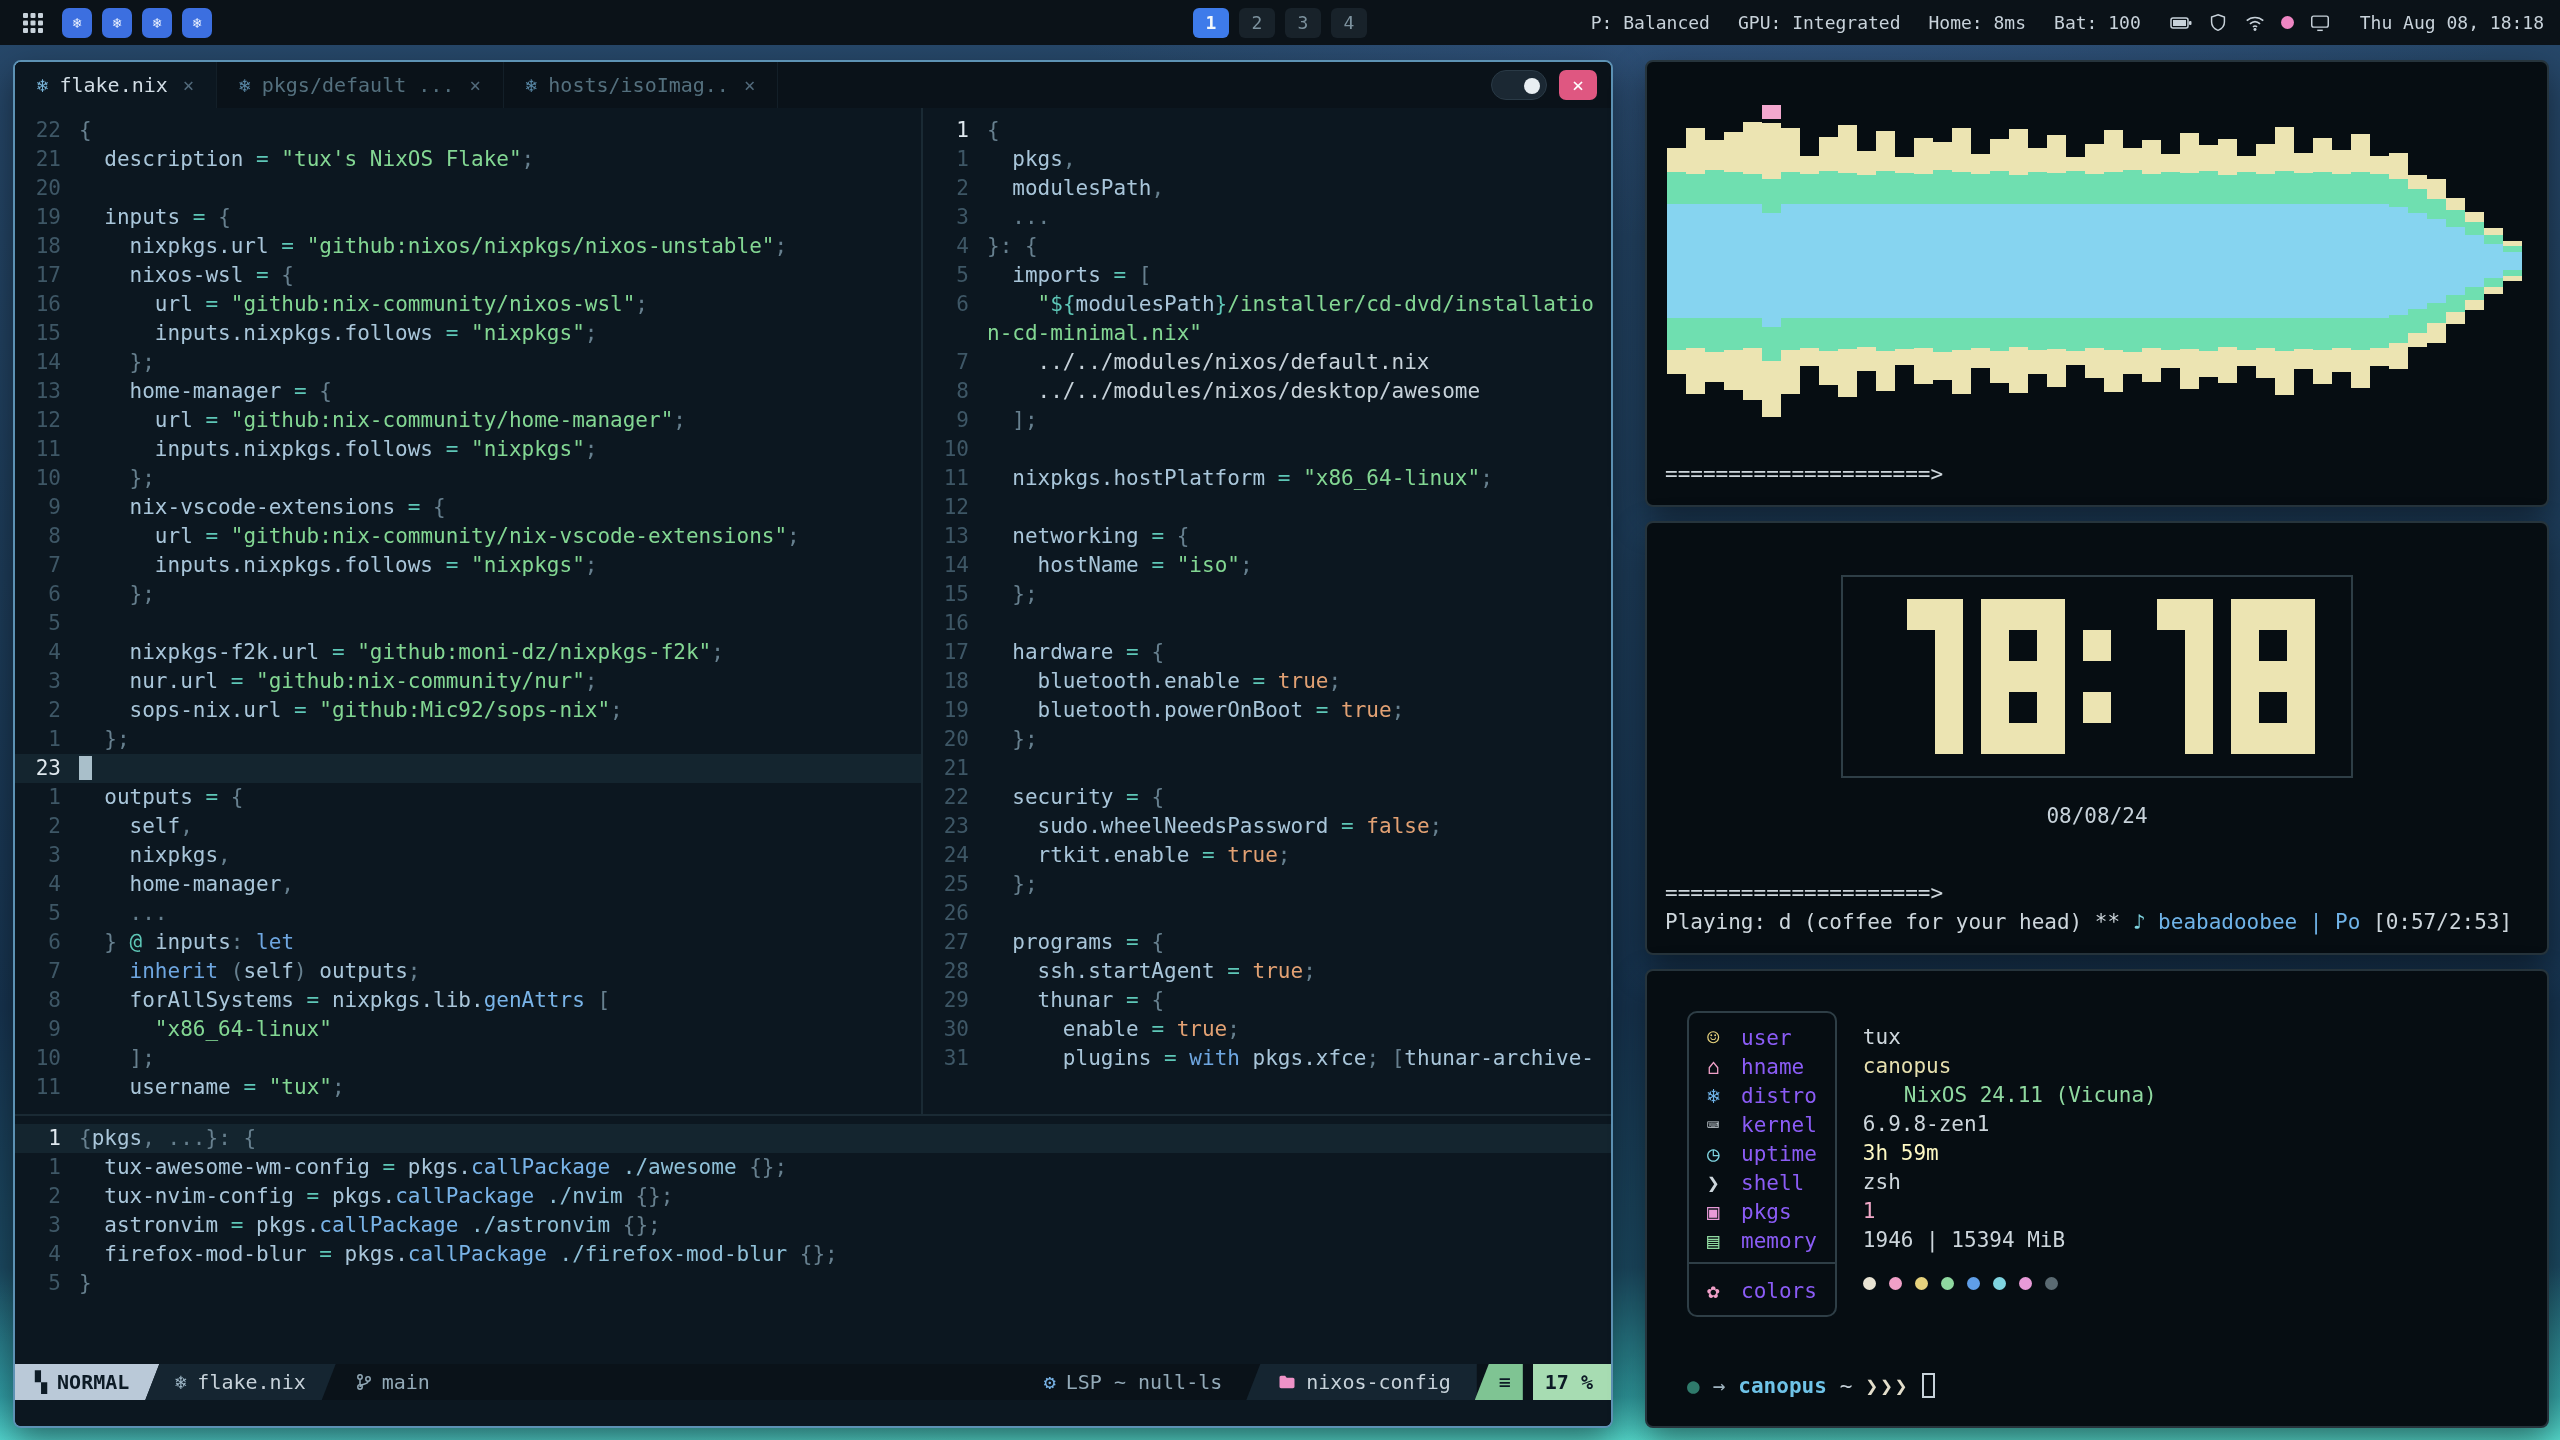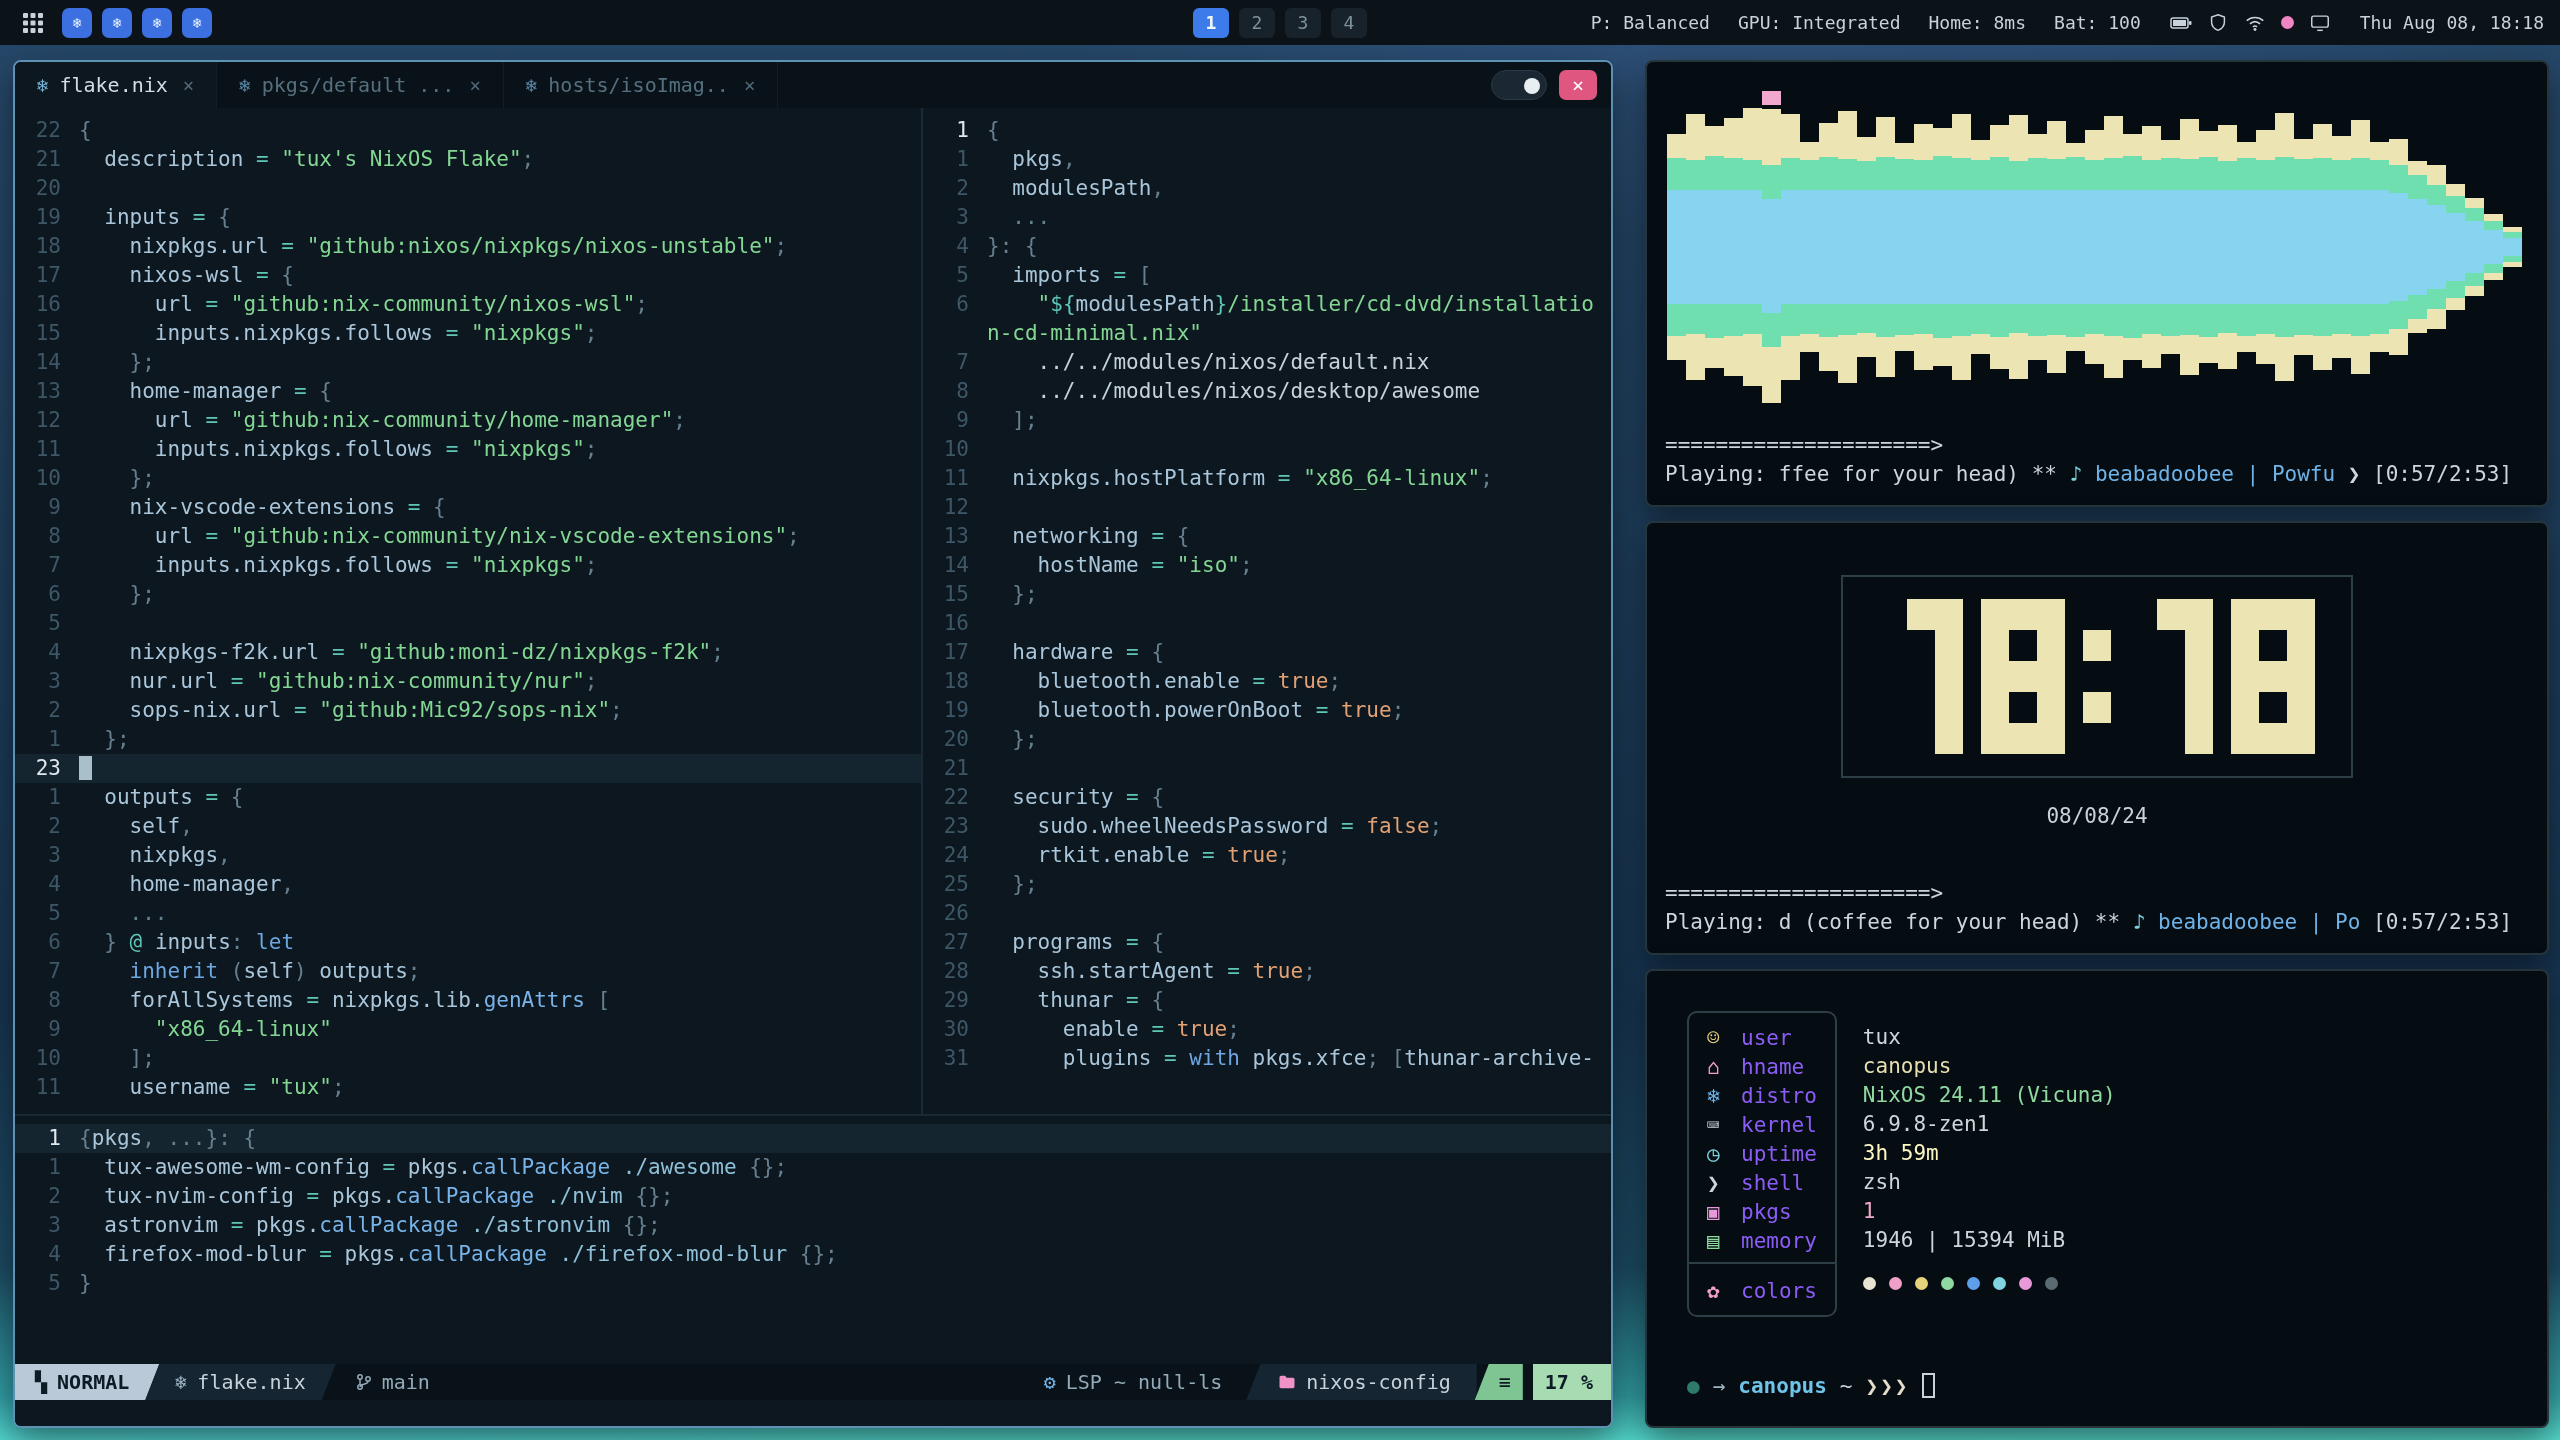--- a/index.html
+++ b/index.html
@@ -648,21 +648,20 @@
       <div class="vcol">
         <div class="vtip" style="height: 5px;"></div>
         <div class="vmid" style="height: 6px;"></div>
         <div class="vcore" style="height: 18px;"></div>
         <div class="vmid" style="height: 6px;"></div>
         <div class="vtip" style="height: 5px;"></div>
       </div>
     </div>
   <div class="ticker">
       <div class="tline c-fg">=====================&gt;</div>
-      <div class="tline"><span class="c-fg">Playing: ffee for your head) ** </span><span class="c-note">♪ </span><span class="c-artist">beabadoobee | Powfu</span><span class="c-sep"> ❯ </span><span class="c-fg">[0:57/2:53]</span></div>
     </div>
 </div>
 
 <div id="t2" class="window term">
   <div class="clockwrap">
     <div class="clockbox">
       <div style="display:flex;gap:18px">
           <div class="digit">
             <div class="px"></div>
             <div class="px on"></div>
@@ -786,21 +785,21 @@
           </div>
           <div class="fdivider"></div>
           <div class="frow">
             <span class="ficon" style="color: rgb(240, 160, 200);">✿</span>
             <span class="flabel">colors</span>
           </div>
         </div>
       <div class="fetch-vals">
           <div class="fval" style="color: rgb(205, 214, 220);">tux</div>
           <div class="fval" style="color: rgb(230, 223, 174);">canopus</div>
-          <div class="fval" style="color: rgb(143, 217, 160);">NixOS 24.11 (Vicuna)</div>
+          <div class="fval" style="color: rgb(143, 217, 160); margin-left: 41px;">NixOS 24.11 (Vicuna)</div>
           <div class="fval" style="color: rgb(205, 214, 220);">6.9.8-zen1</div>
           <div class="fval" style="color: #fef9c3;">3h 59m</div>
           <div class="fval" style="color: rgb(205, 214, 220);">zsh</div>
           <div class="fval" style="color: rgb(240, 168, 200);">1</div>
           <div class="fval" style="color: rgb(205, 214, 220);">1946 | 15394 MiB</div>
           <div style="height: 14px;"></div>
           <div class="fval dots"><span class="dot" style="background: rgb(232, 227, 211);"></span><span class="dot" style="background: rgb(240, 160, 200);"></span><span class="dot" style="background: rgb(230, 210, 125);"></span><span class="dot" style="background: rgb(143, 217, 160);"></span><span class="dot" style="background: rgb(95, 158, 232);"></span><span class="dot" style="background: rgb(127, 212, 224);"></span><span class="dot" style="background: rgb(232, 154, 216);"></span><span class="dot" style="background: rgb(90, 106, 114);"></span></div>
         </div>
     </div>
     <div class="promptline">

